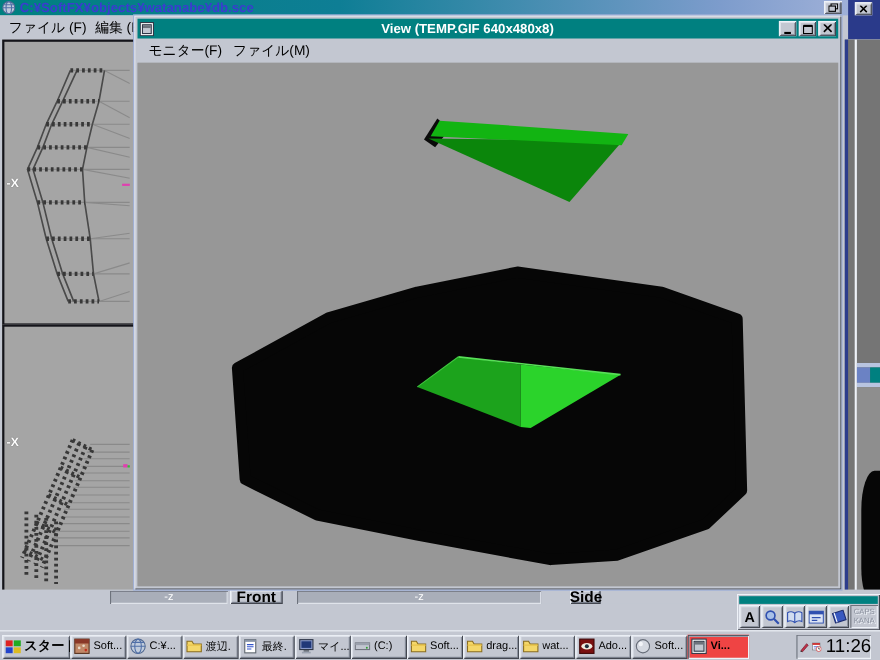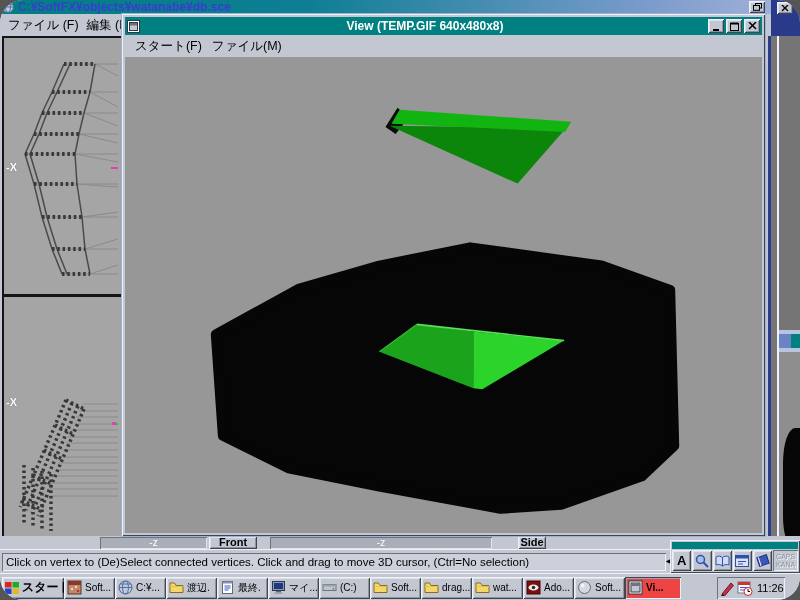--- a/index.html
+++ b/index.html
@@ -1,17 +1,17 @@
 <!DOCTYPE html>
 <html><head>
 <meta charset="utf-8">
 <style>
   html,body{margin:0;padding:0;background:#555;}
   .screen{position:relative;width:800px;height:600px;overflow:hidden;
-    font-family:"Liberation Sans","DejaVu Sans",sans-serif;background:#c3c7d1;border-radius:23px;}
+    font-family:"Liberation Sans","DejaVu Sans",sans-serif;background:#c3c7d1;}
   .abs{position:absolute;}
 
   
   .btn3d{background:#c3c7d1;box-shadow:inset 1px 1px 0 #eef2f8,inset -1px -1px 0 #42464f,
          inset 2px 2px 0 #dde1e9,inset -2px -2px 0 #8d93a0;}
   .pressed{background:#ef4444;box-shadow:inset 1px 1px 0 #42464f,inset -1px -1px 0 #eef2f8,
          inset 2px 2px 0 #9aa0ac;}
   .sunken{box-shadow:inset 1px 1px 0 #6d727c,inset -1px -1px 0 #eef2f8;}
 
   
@@ -32,21 +32,21 @@
   .vp-side{left:2px;top:295px;width:118px;height:241px;}
   .axis-x{position:absolute;left:2px;color:#fff;font-size:11px;font-weight:bold;
     text-shadow:0 0 1px #555;}
   .cursor-mark{position:absolute;background:#e040b0;}
 
   
   .bottom-row{left:0;top:536px;width:800px;height:13px;background:#c3c7d1;}
   .zbar{position:absolute;top:1px;height:12px;background:#a9aeb9;color:#fff;
     font-size:10px;text-align:center;line-height:12px;
     box-shadow:inset 1px 1px 0 #6d727c,inset -1px -1px 0 #dfe3ea;}
-  .vp-name-btn{position:absolute;top:0;height:13px;font-size:11px;font-weight:bold;
+  .vp-name-btn{position:absolute;top:0;height:13px;font-size:14px;font-weight:bold;
     color:#000;text-align:center;line-height:12px;}
 
   
   .view-window{left:122px;top:14px;width:643px;height:522px;background:#c3c7d1;
     box-shadow:inset 1px 1px 0 #eef2f8,inset -1px -1px 0 #42464f;outline:1px solid #9fb0d8;text-align:center;}
   .view-titlebar{position:absolute;left:3px;top:3px;right:3px;height:18px;background:#008080;
     display:flex;align-items:center;}
   .view-title-text{color:#fff;font-weight:bold;font-size:12px;margin-left:4px;white-space:nowrap;flex:1;}
   .view-menubar{position:absolute;left:3px;top:22px;right:3px;height:20px;background:#c3c7d1;
     display:flex;align-items:center;font-size:12.5px;}
@@ -77,23 +77,23 @@
   .caps-kana{width:27px;height:21px;font-size:7px;line-height:8px;color:#8d93a0;
     text-shadow:1px 1px 0 #eef2f8;text-align:center;padding-top:3px;box-sizing:border-box;}
 
   
   .taskbar{left:0;top:573px;width:800px;height:27px;background:#c3c7d1;
     border-top:1px solid #eef2f8;display:flex;align-items:center;z-index:40;}
   .tb-btn{height:22px;margin-left:0;display:flex;align-items:center;font-size:10px;color:#000;
     overflow:hidden;white-space:nowrap;flex:none;}
   .tb-btn .lbl{overflow:hidden;text-overflow:clip;}
   .tb-icon{width:15px;height:15px;margin:0 3px 0 3px;flex:none;}
-  .tray{margin-left:auto;margin-right:15px;width:68px;height:22px;
+  .tray{margin-left:auto;margin-right:8px;width:68px;height:22px;
     box-shadow:inset 1px 1px 0 #6d727c,inset -1px -1px 0 #eef2f8;
-    display:flex;align-items:center;font-size:11px;}
+    display:flex;align-items:center;font-size:17px;}
   svg{display:block;}
 </style>
 </head>
 <body>
 
 <div class="screen">
 
   <div class="abs main-titlebar">
     <svg class="abs" style="left:2px;top:1px" width="12" height="12" viewBox="0 0 12 12">
       <circle cx="6" cy="6" r="5.5" fill="#c0ccdc" stroke="#506890"></circle>
@@ -247,45 +247,41 @@
           <rect x="0.5" y="0.5" width="8" height="2" fill="#000"></rect>
         </svg>
       </div>
       <div class="tb-sysbtn btn3d" style="margin-right:2px">
         <svg width="9" height="8" viewBox="0 0 9 8">
           <path d="M1,0 L8,7 M8,0 L1,7" stroke="#000" stroke-width="1.5"></path>
         </svg>
       </div>
     </div>
     <div class="view-menubar">
-      <span>スタート(F)</span>
+      <span>モニター(F)</span>
       <span>ファイル(M)</span>
     </div>
     <div class="view-client">
       <svg width="100%" height="100%" viewBox="0 0 631 470" preserveAspectRatio="none">
         <rect x="0" y="0" width="631" height="470" fill="#979797"></rect>
 
         <polygon points="258,69 270,50 281,60 268,76" fill="#0a0a0a"></polygon>
         <polygon points="262,68 437,70 389,125" fill="#0b860b"></polygon>
         <polygon points="264,66 272,52 442,64 436,74" fill="#12b412"></polygon>
 
         <polygon stroke="#060606" stroke-width="10" stroke-linejoin="round" fill="#060606" points="342,188 472,206 540,230 544,384 512,414 432,442 372,446 252,424 162,406 97,374 90,274 172,229 252,206"></polygon>
 
         <polygon points="252,291 289,264 345,271 345,327" fill="#1ca31c"></polygon>
         <polygon points="345,271 435,280 354,328 345,327" fill="#2bd32b"></polygon>
         <polyline points="289,264 435,280" fill="none" stroke="#58e058" stroke-width="1.5"></polyline>
         <polyline points="252,291 289,264" fill="none" stroke="#40c840" stroke-width="1"></polyline>
       </svg>
     </div>
   </div>
 
-  <div class="abs statusbar">
-    <div class="status-field">Click on vertex to (De)Select connected vertices. Click and drag to move 3D cursor, (Ctrl=No selection)</div>
-    <div class="status-arrow">◄</div>
-  </div>
 
   <div class="abs ime">
     <div class="ime-grip"></div>
     <div class="ime-row">
       <div class="ime-btn btn3d">A</div>
       <div class="ime-btn btn3d">
         <svg width="14" height="14" viewBox="0 0 14 14">
           <circle cx="5.5" cy="5.5" r="4" fill="#a8c0e8" stroke="#3050b0" stroke-width="1.5"></circle>
           <line x1="8.5" y1="8.5" x2="13" y2="13" stroke="#3050b0" stroke-width="2"></line>
         </svg>

